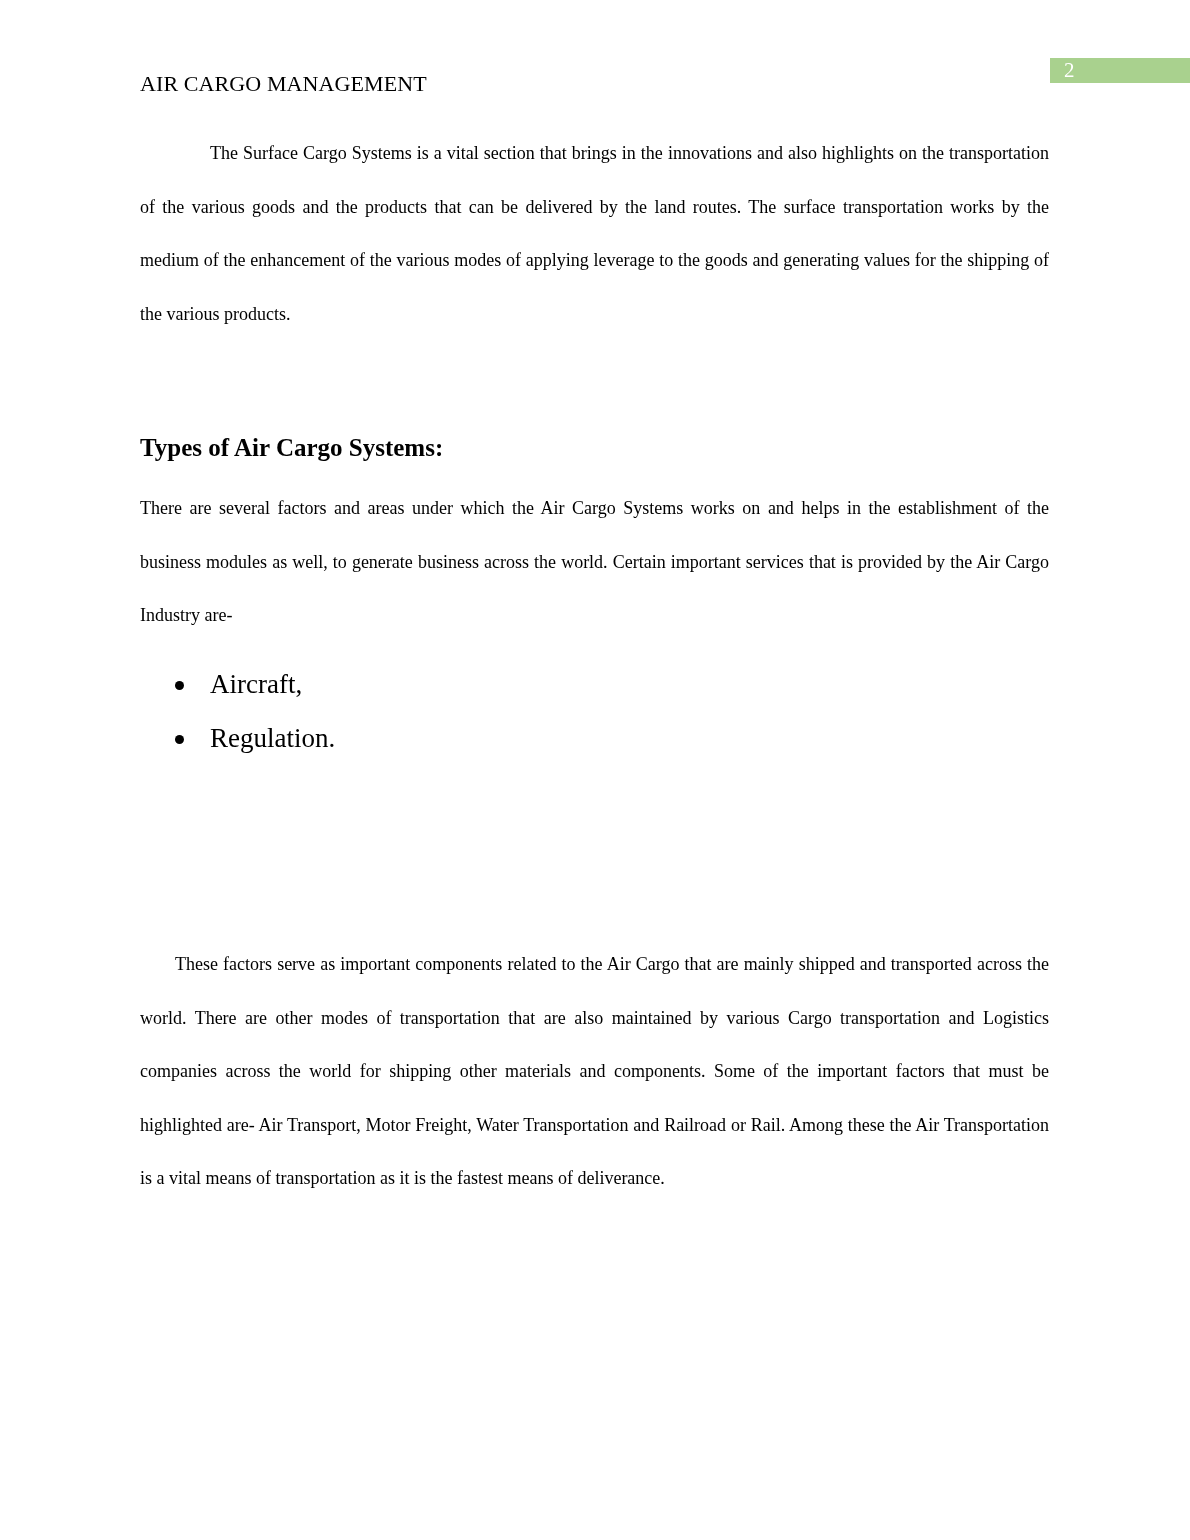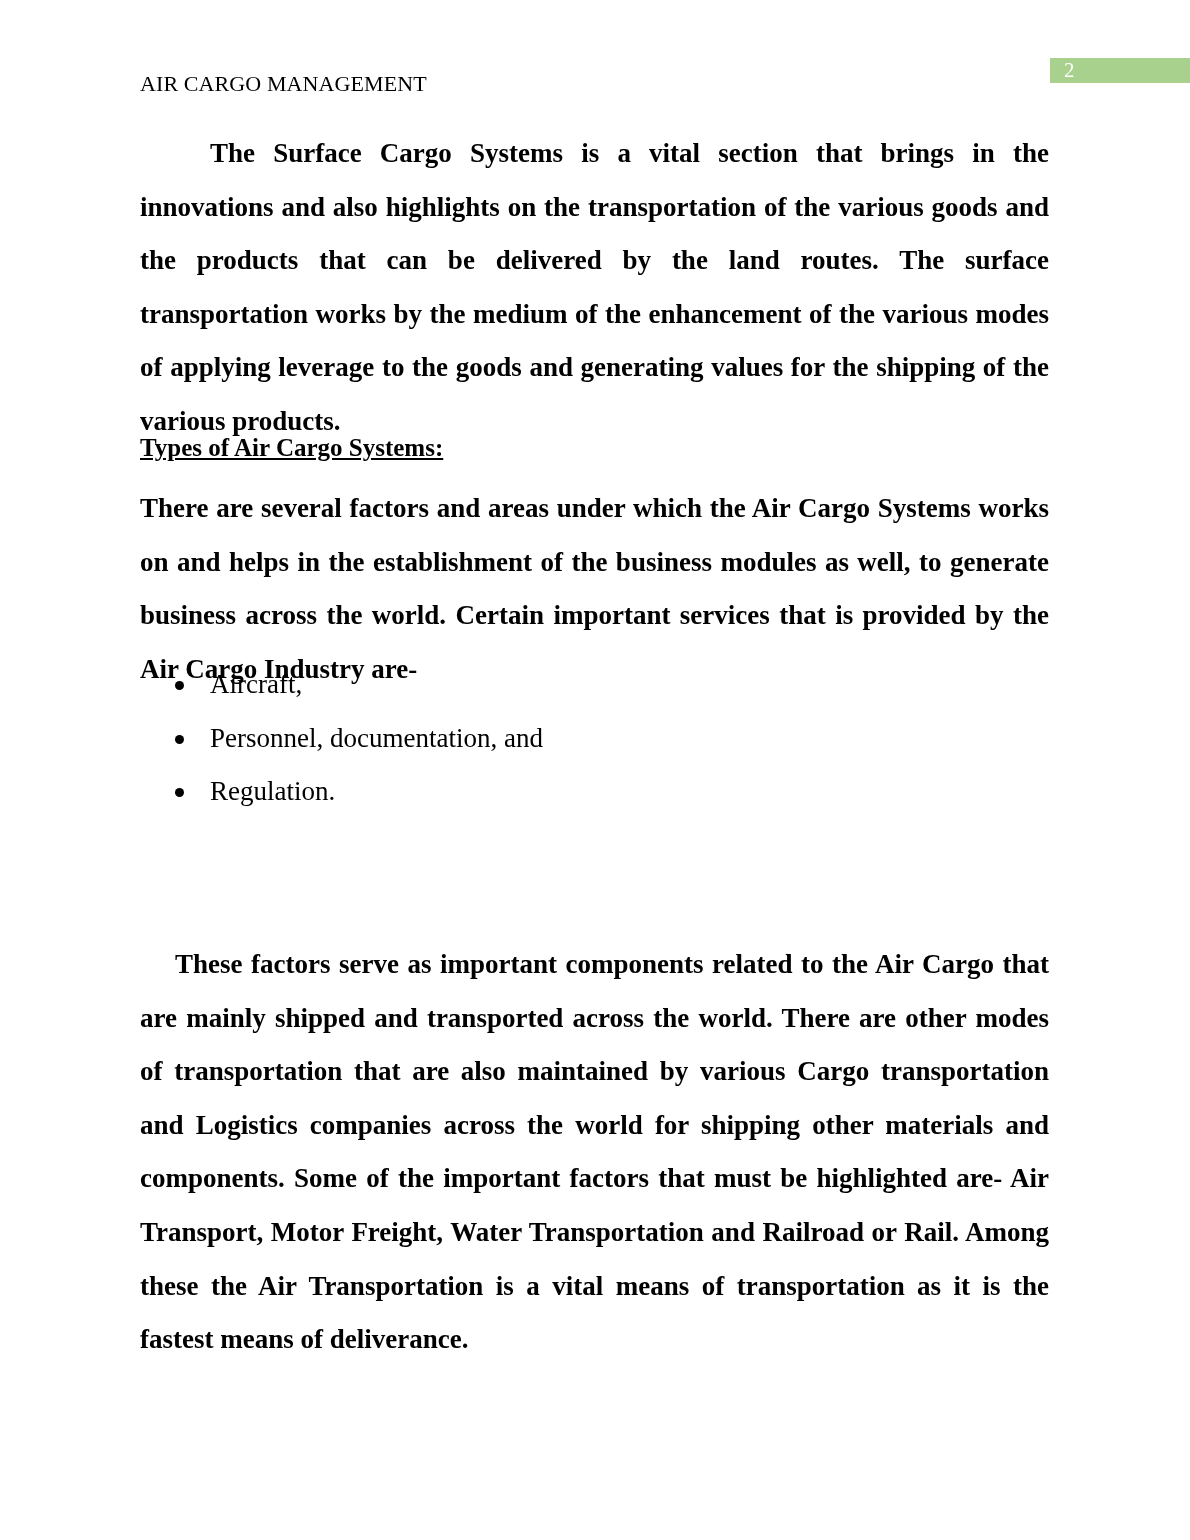--- a/index.html
+++ b/index.html
@@ -2,24 +2,24 @@
 <html><head>
   <meta charset="utf-8">
   <style>
     html, body { margin: 0; padding: 0; background: #ffffff; }
     body { width: 1190px; height: 1540px; position: relative; overflow: hidden;
            font-family: "Liberation Serif", serif; color: #000; }
     .page-num-bar { position: absolute; left: 1050px; top: 58px; width: 140px; height: 25px;
                     background: #a9d18e; }
     .page-num { position: absolute; left: 14px; top: 0px; font-size: 21px; line-height: 25px; color: #ffffff; }
     .running-head { position: absolute; left: 140px; top: 70px; font-size: 22px; line-height: 28px; letter-spacing: 0.1px; }
-    .body-text { position: absolute; left: 140px; width: 909px; font-size: 27px; line-height: 53.6px;
-                 text-align: justify; margin: 0; font-weight: bold; }
+    .body-text { position: absolute; left: 140px; width: 909px; font-size: 18px; line-height: 53.6px;
+                 text-align: justify; margin: 0; }
     .p1 { top: 127px; text-indent: 70px; }
-    .heading { position: absolute; left: 140px; top: 432px; font-size: 25px; font-weight: bold; margin: 0; line-height: 32px; text-decoration: underline; }
+    .heading { position: absolute; left: 140px; top: 432px; font-size: 25px; font-weight: bold; margin: 0; line-height: 32px; }
     .p2 { top: 482px; }
     .bullets { position: absolute; left: 140px; top: 658px; margin: 0; padding: 0; list-style: none; }
     .bullet-item { position: relative; height: 53.6px; font-size: 27px; line-height: 53.6px; padding-left: 70px; }
     .bullet-dot { position: absolute; left: 35px; top: 23px; width: 9px; height: 9px; border-radius: 50%; background: #000; }
     .p3 { top: 938px; text-indent: 35px; }
   </style>
 </head>
 <body>
 
 <div class="page-num-bar">
@@ -34,21 +34,17 @@
 
 <p class="body-text p2">There are several factors and areas under which the Air Cargo Systems works on and helps in the establishment of the business modules as well, to generate business across the world. Certain important services that is provided by the Air Cargo Industry are-</p>
 
 <ul class="bullets">
   <li class="bullet-item">
     <span class="bullet-dot"></span>
     <span>Aircraft,</span>
   </li>
   <li class="bullet-item">
     <span class="bullet-dot"></span>
-    <span>Personnel, documentation, and</span>
-  </li>
-  <li class="bullet-item">
-    <span class="bullet-dot"></span>
     <span>Regulation.</span>
   </li>
 </ul>
 
 <p class="body-text p3">These factors serve as important components related to the Air Cargo that are mainly shipped and transported across the world. There are other modes of transportation that are also maintained by various Cargo transportation and Logistics companies across the world for shipping other materials and components. Some of the important factors that must be highlighted are- Air Transport, Motor Freight, Water Transportation and Railroad or Rail. Among these the Air Transportation is a vital means of transportation as it is the fastest means of deliverance.</p>
 
 </body></html>

